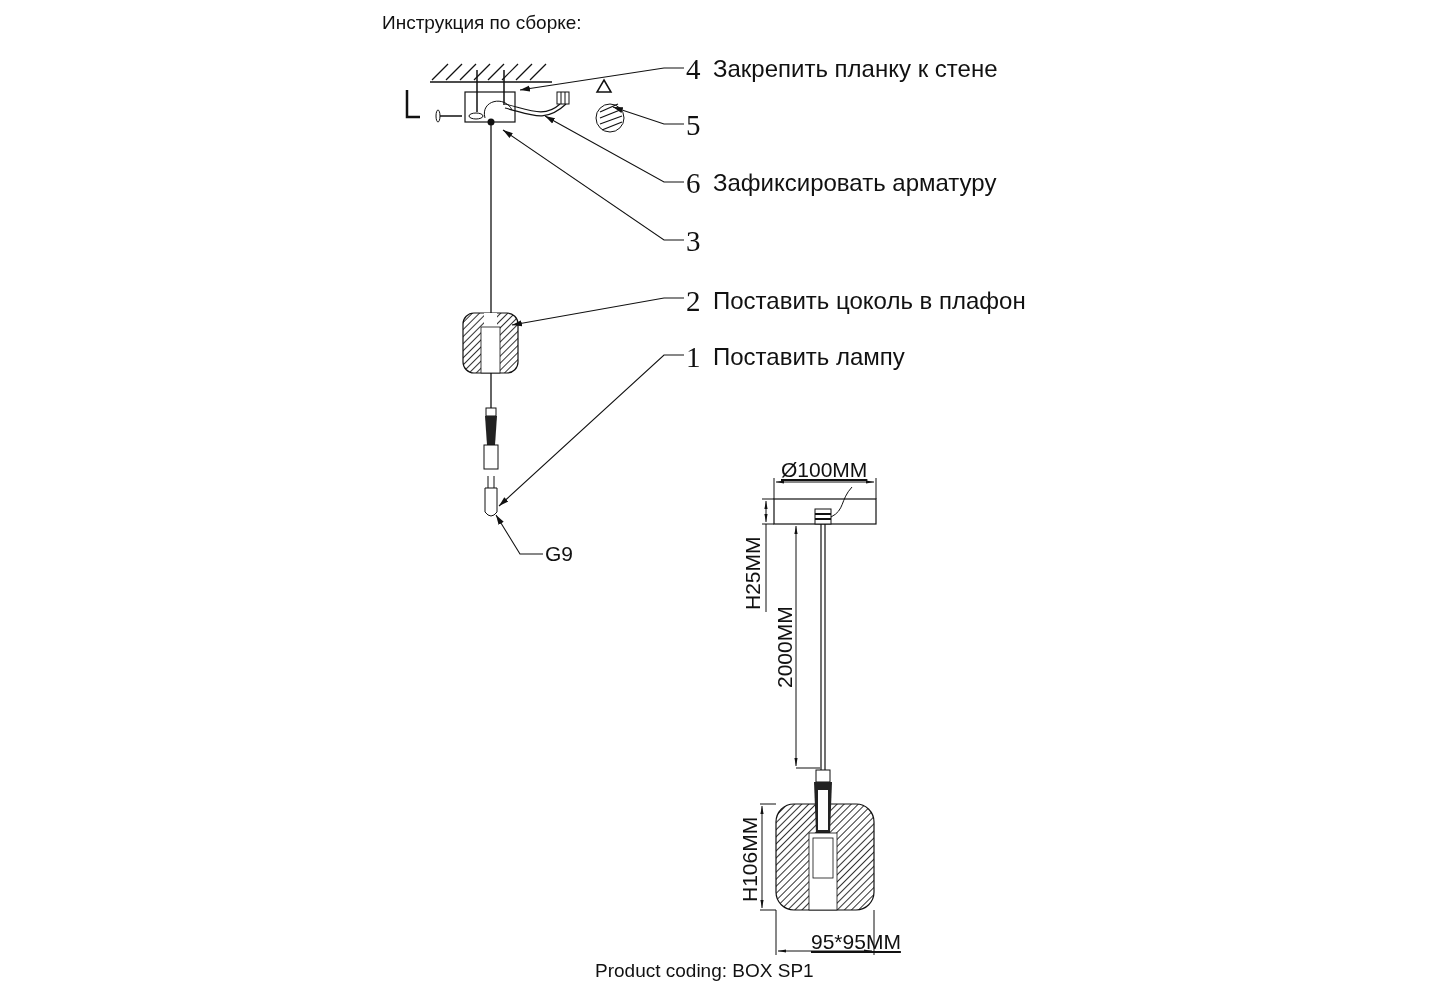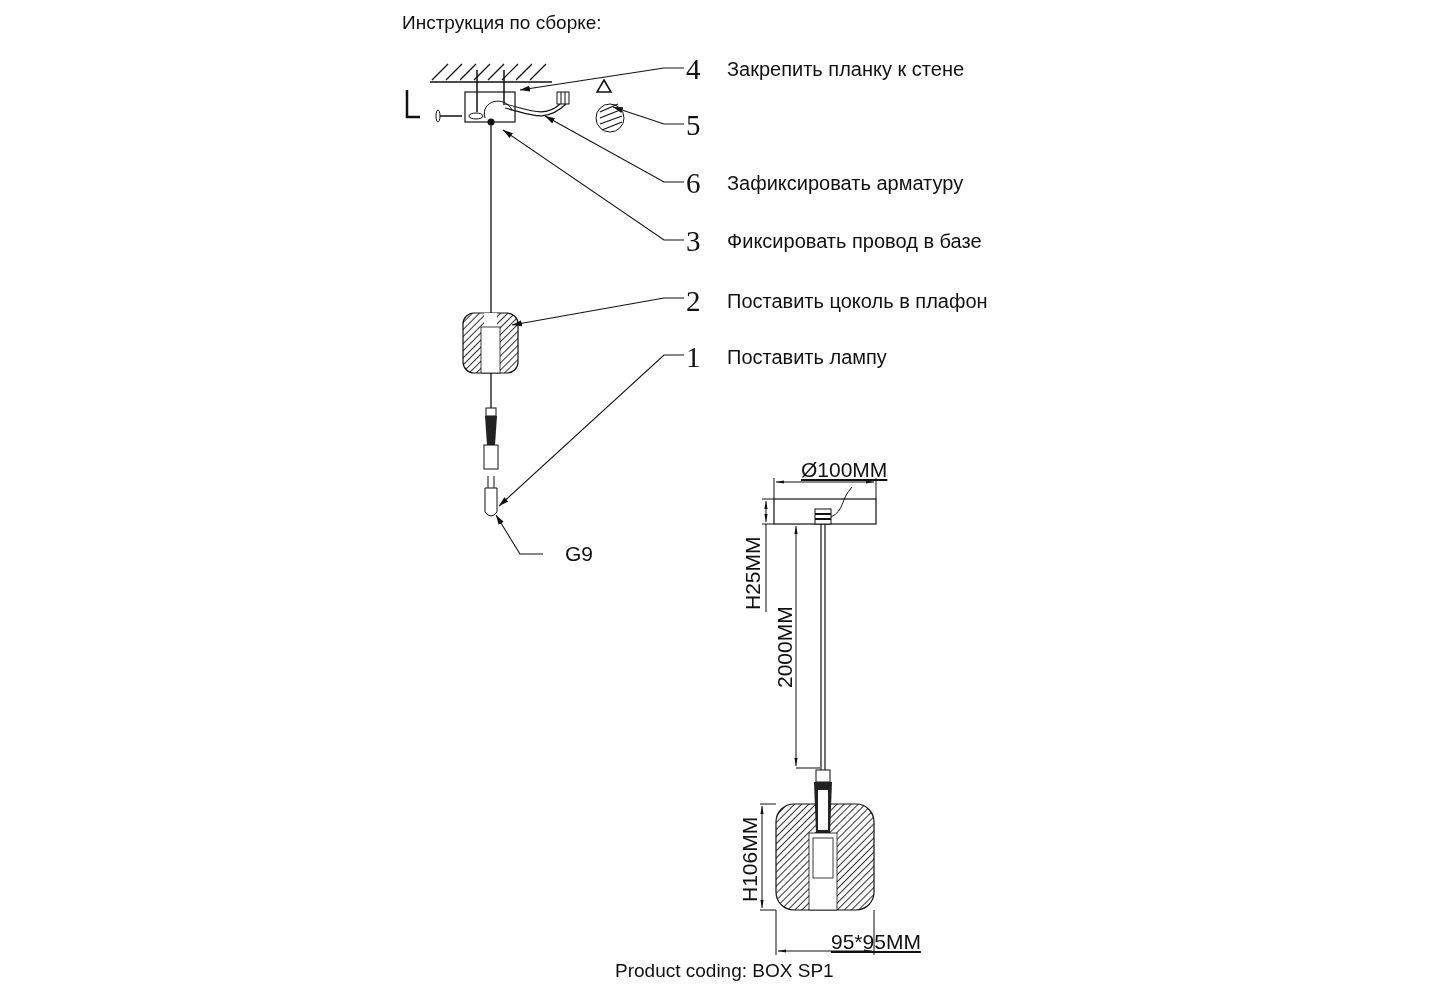--- a/index.html
+++ b/index.html
@@ -1,22 +1,22 @@
 <!DOCTYPE html>
 <html><head>
 <meta charset="utf-8">
 <style>
   html, body { margin: 0; padding: 0; background: #ffffff; }
   body { width: 1429px; height: 1000px; position: relative; overflow: hidden;
          font-family: "Liberation Sans", sans-serif; color: #111; }
-  .txt { position: absolute; white-space: nowrap; margin-left: 20px; }
+  .txt { position: absolute; white-space: nowrap; }
   .title { left: 382px; top: 12px; font-size: 19px; }
   .step { position: absolute; left: 686px; height: 34px; display: flex; align-items: center; }
   .step .num { font-family: "Liberation Serif", serif; font-size: 29px; width: 22px; }
-  .step .lbl { font-size: 20px; margin-left: 19px; }
+  .step .lbl { font-size: 24px; margin-left: 5px; }
   svg { position: absolute; left: 0; top: 0; }
   .dim { font-size: 21px; text-decoration: underline; }
   .code { left: 595px; top: 960px; font-size: 19px; }
   .g9 { left: 545px; top: 542px; font-size: 21px; }
   .vert { position: absolute; transform: rotate(-90deg); transform-origin: left top; font-size: 21px; white-space: nowrap; }
 </style>
 </head>
 <body>
 
 <div class="txt title">Инструкция по сборке:</div>
@@ -27,21 +27,20 @@
 </div>
 <div class="step" style="top:108px">
   <span class="num">5</span>
 </div>
 <div class="step" style="top:166px">
   <span class="num">6</span>
   <span class="lbl">Зафиксировать арматуру</span>
 </div>
 <div class="step" style="top:224px">
   <span class="num">3</span>
-  <span class="lbl">Фиксировать провод в базе</span>
 </div>
 <div class="step" style="top:284px">
   <span class="num">2</span>
   <span class="lbl">Поставить цоколь в плафон</span>
 </div>
 <div class="step" style="top:340px">
   <span class="num">1</span>
   <span class="lbl">Поставить лампу</span>
 </div>
 

